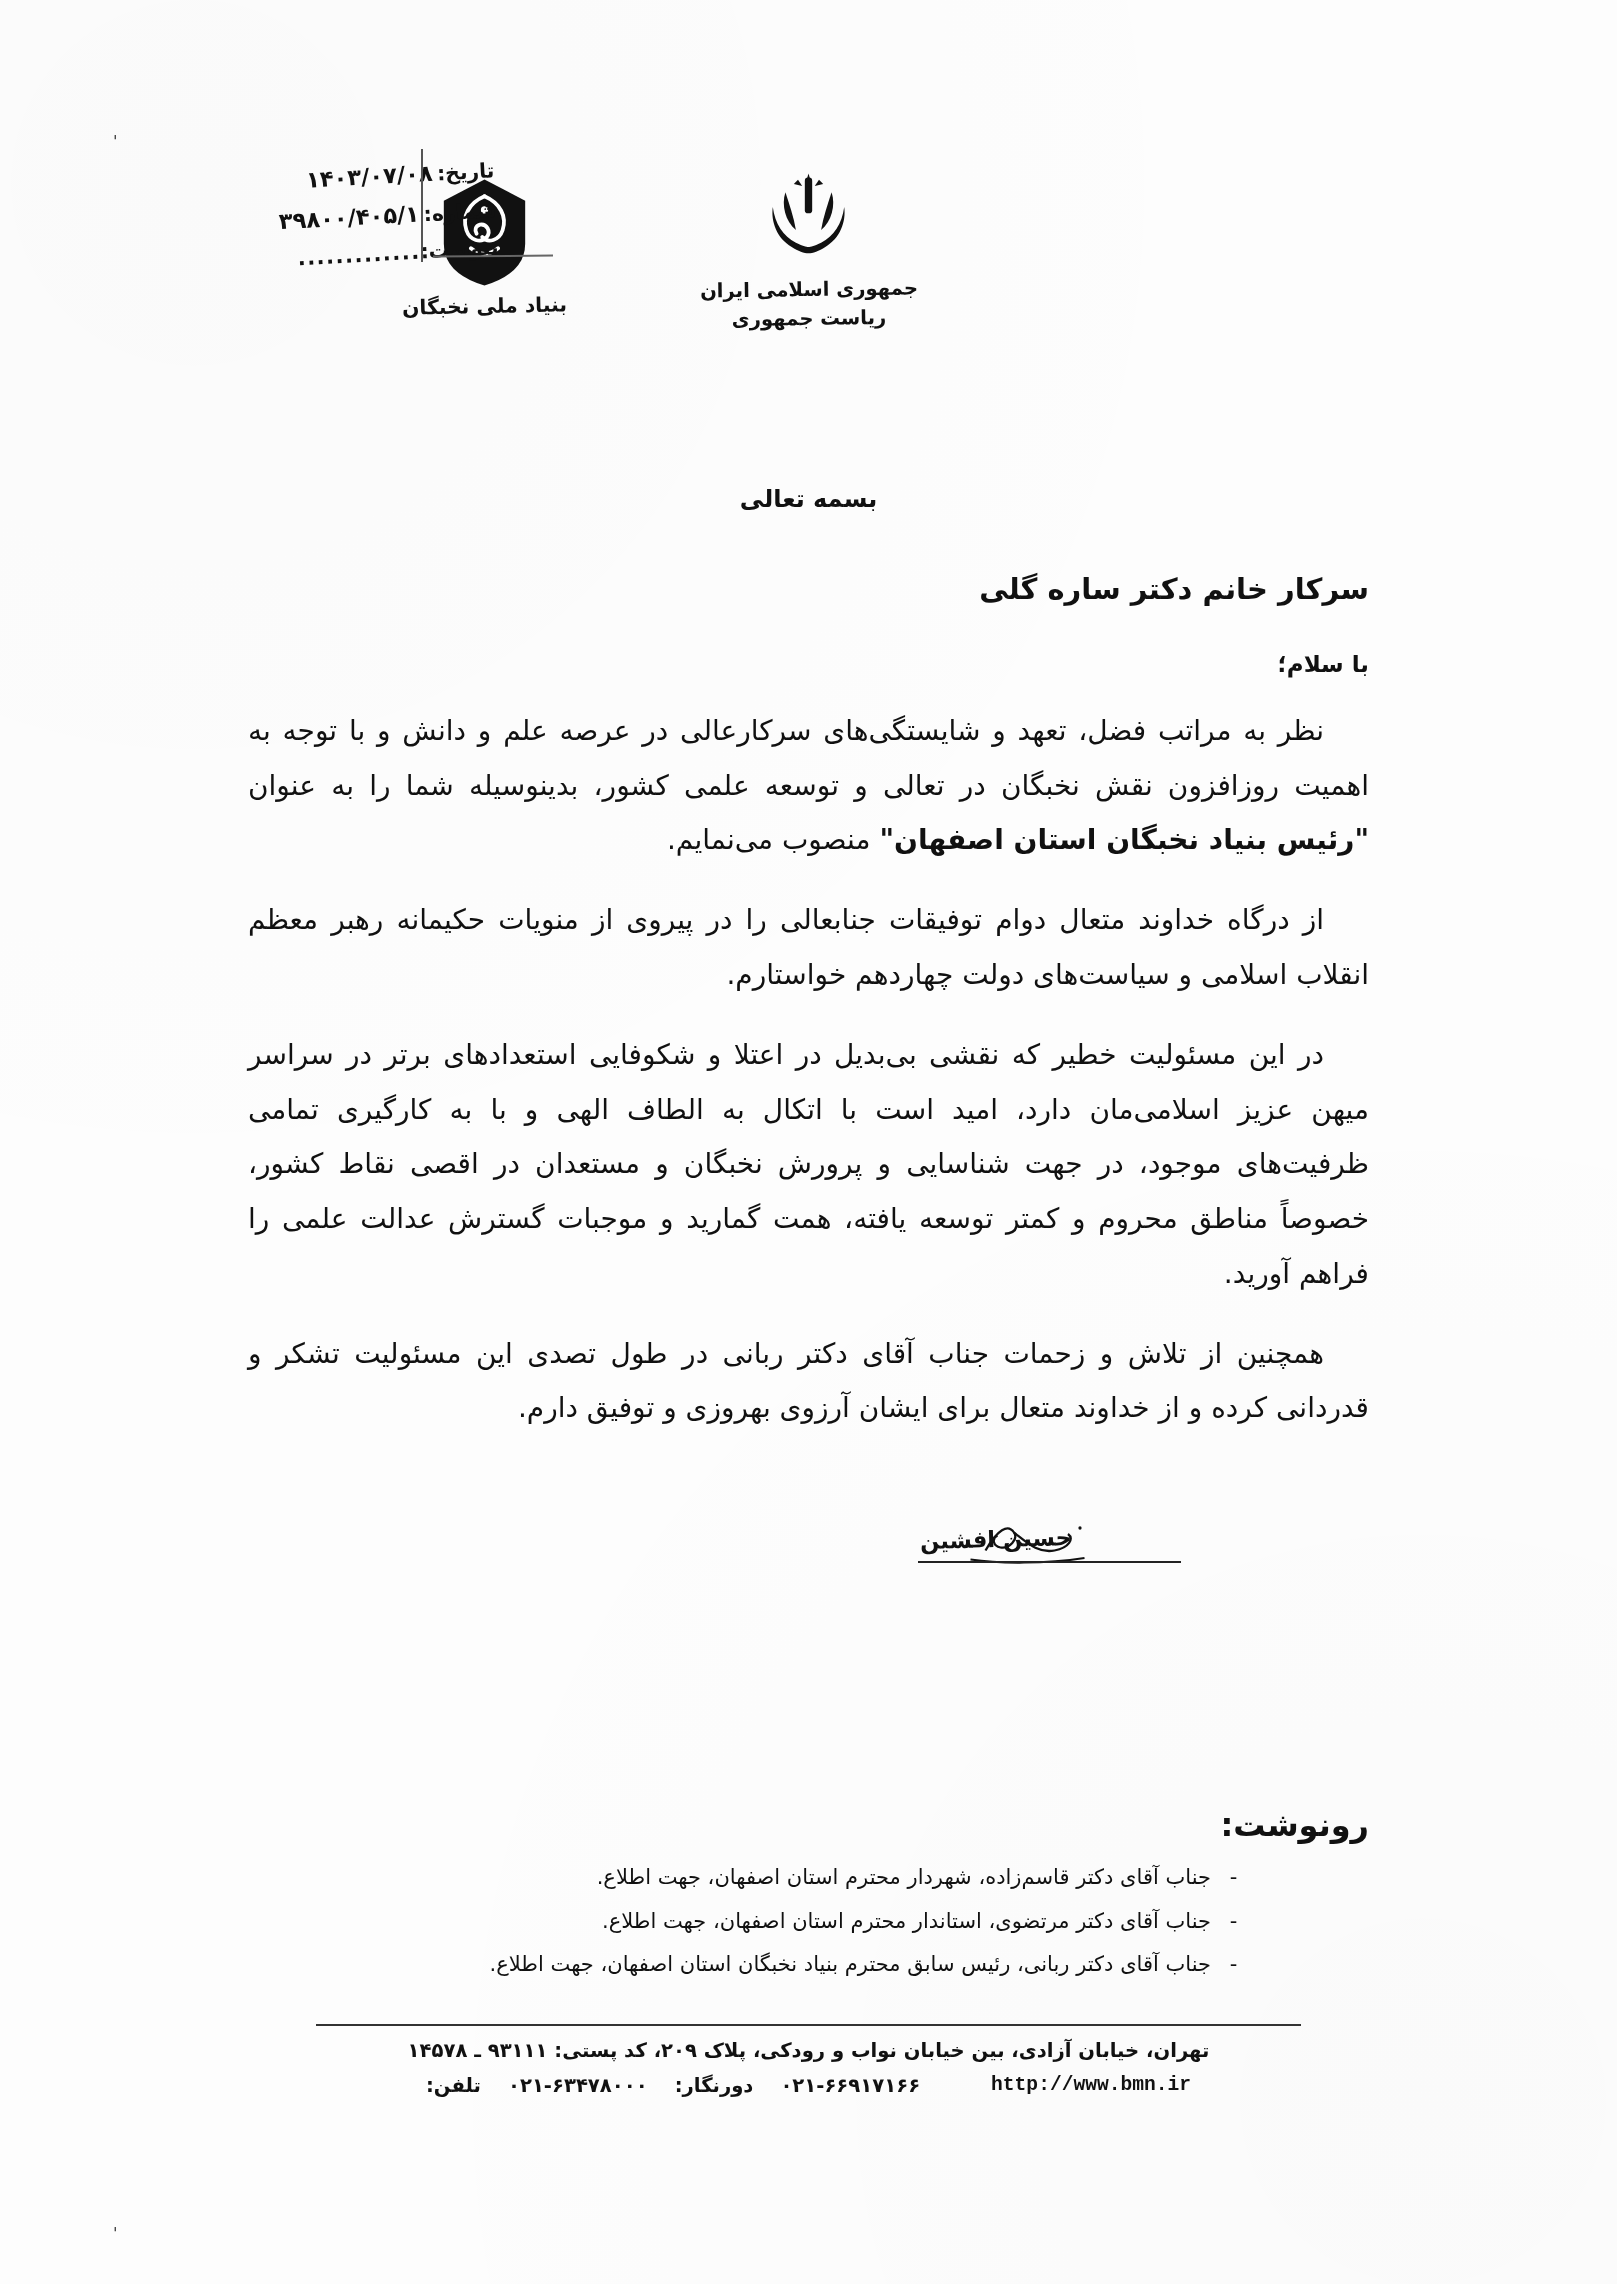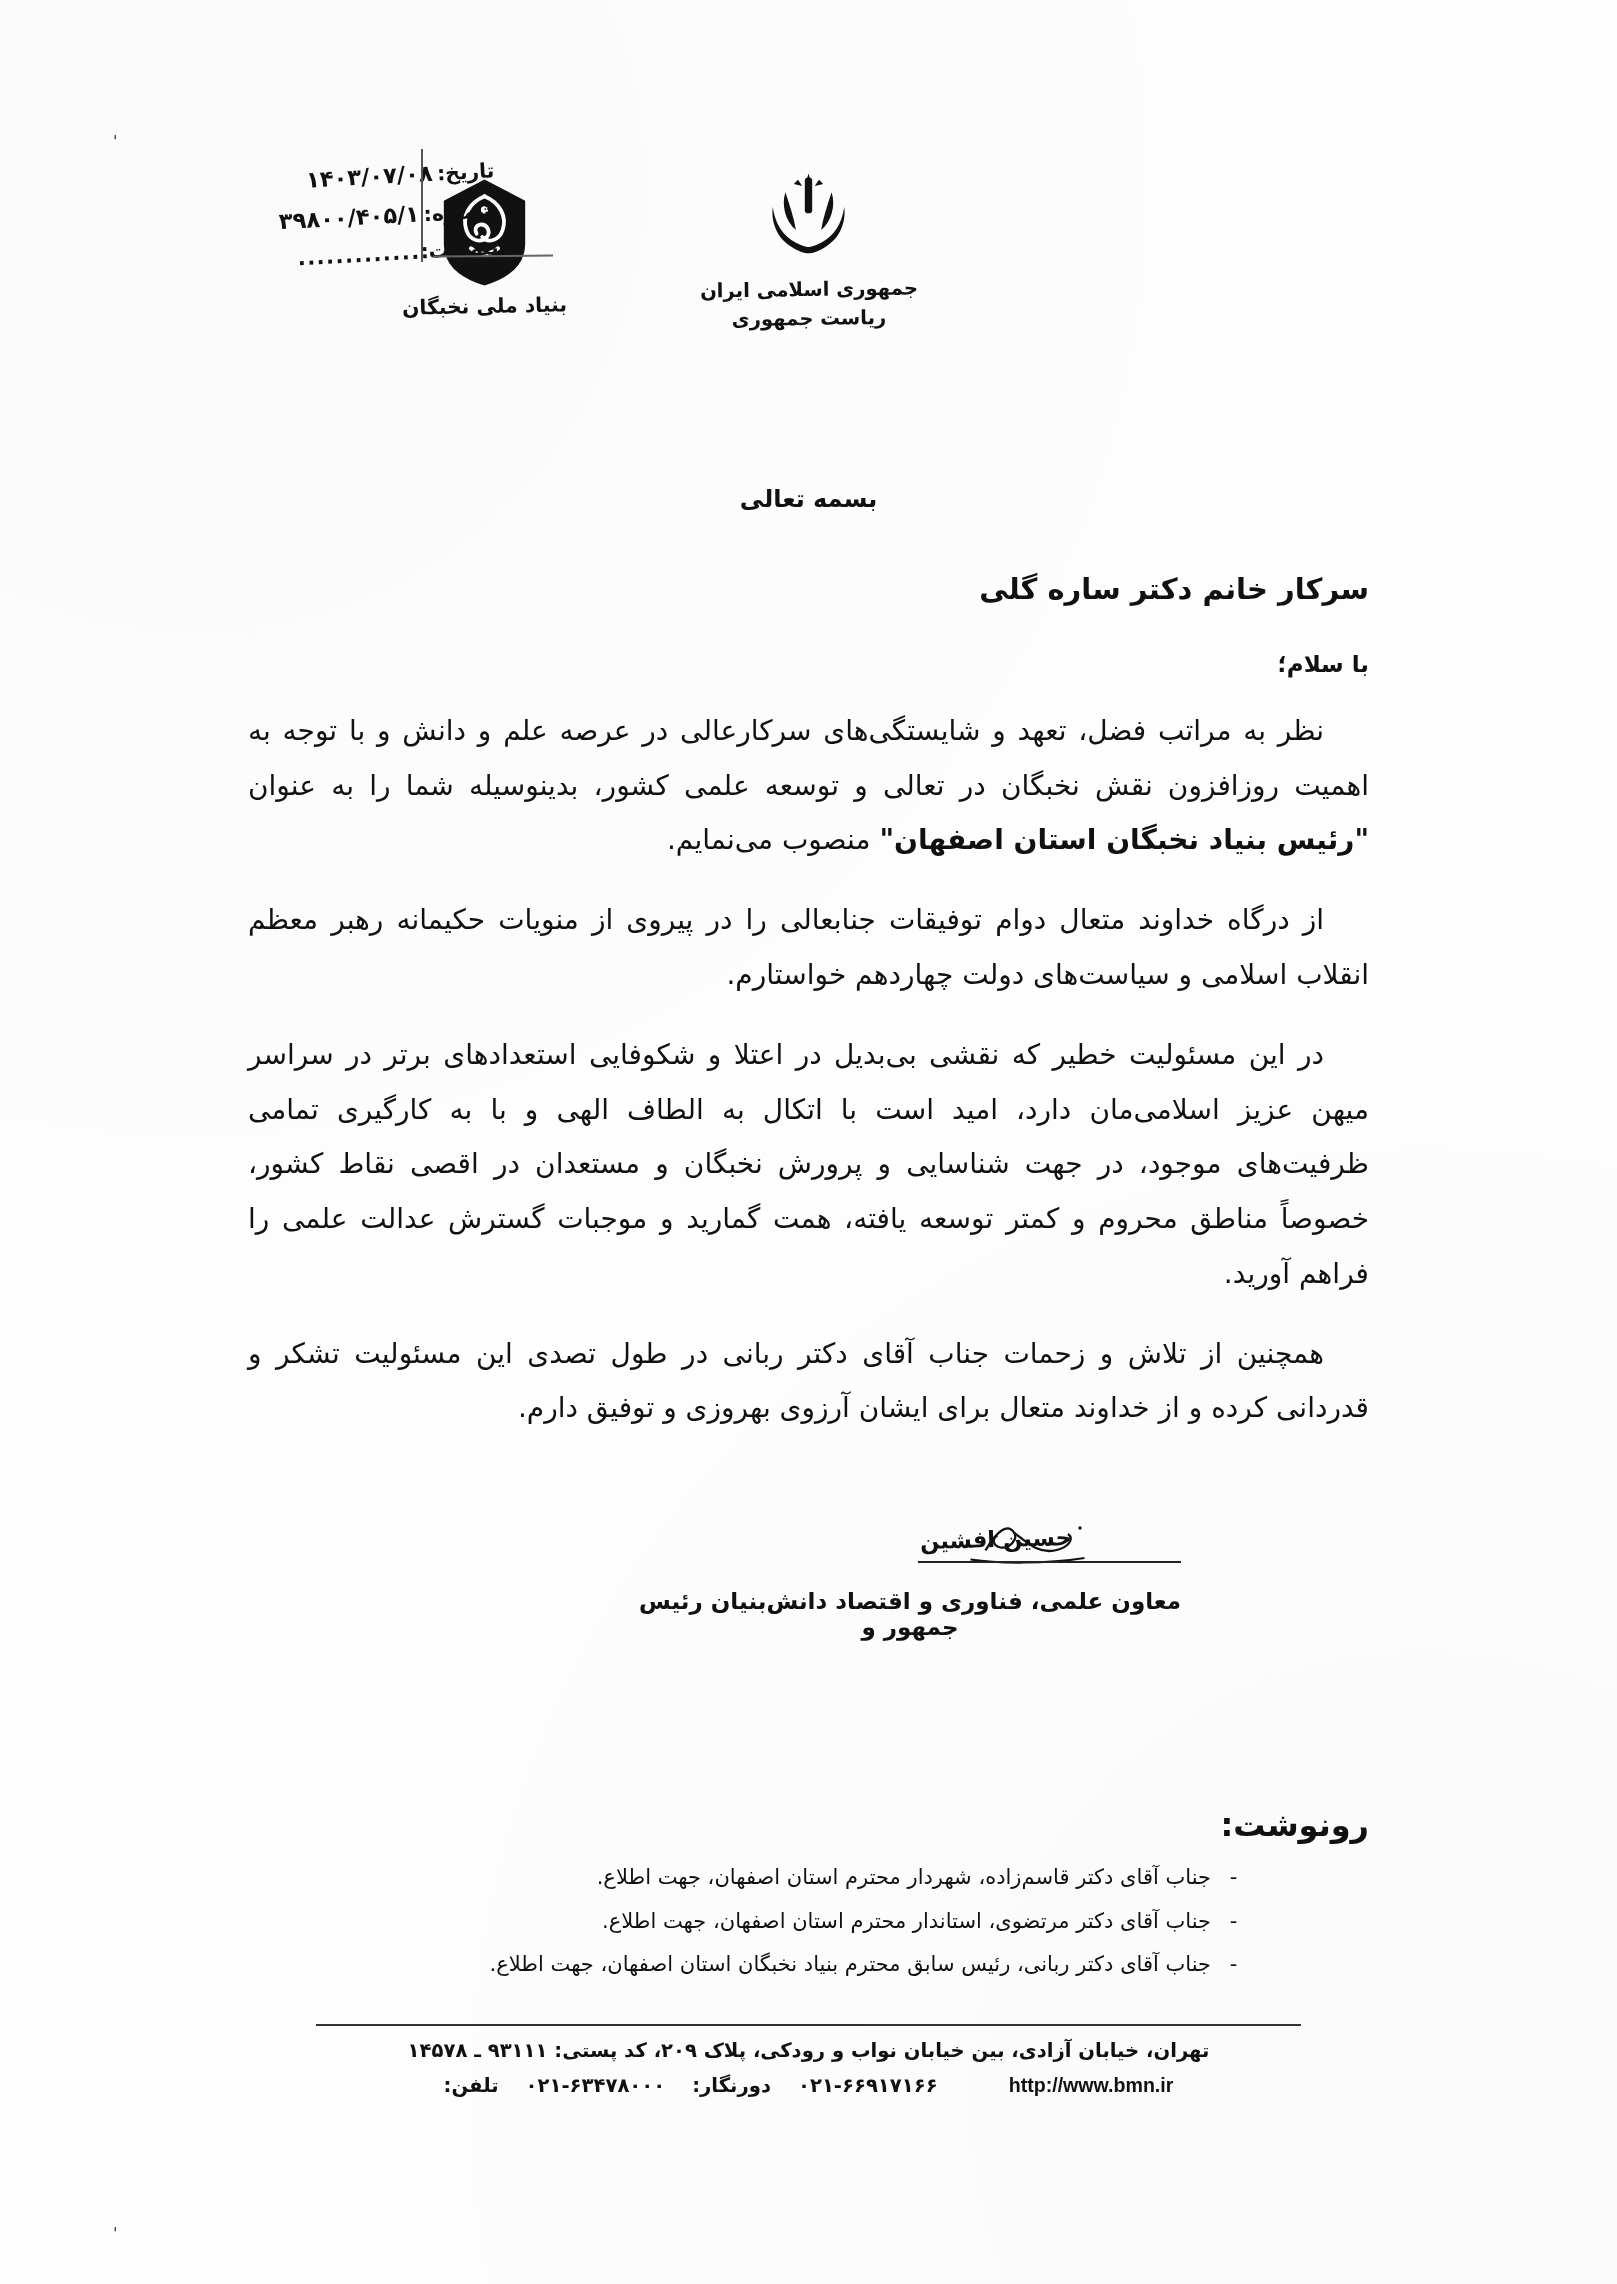--- a/index.html
+++ b/index.html
@@ -277,21 +277,21 @@
   .footer-line2 {
     font-size: 19.6px;
     font-weight: 700;
     display: flex;
     justify-content: center;
     gap: 27px;
     direction: rtl;
   }
   .footer-url {
     direction: ltr;
-    font-family: Liberation Sans, sans-serif;
+    font-family: Liberation Mono, monospace;
     margin-left: 44px;
   }
   .edge-mark {
     position: absolute;
     left: 113px;
     top: 132px;
     font-size: 16.6px;
     color: #444;
   }
   .edge-mark-b {
@@ -385,21 +385,20 @@
     <div class="sign-scribble">
       <svg viewBox="0 0 400 80" width="301" height="60" style="position:absolute;right:0;top:-4.5px" aria-hidden="true">
         <path d="M120 46 C136 18 150 10 158 22 C164 31 152 44 140 42 C130 40 128 30 136 26" fill="none" stroke="#111" stroke-width="3"></path>
         <path d="M158 22 C176 36 190 50 212 46 C232 42 238 30 230 24" fill="none" stroke="#111" stroke-width="3"></path>
         <path d="M100 58 C140 64 200 64 252 56" fill="none" stroke="#111" stroke-width="2.5"></path>
         <circle cx="246" cy="16" r="2.2" fill="#111"></circle>
       </svg>
       <div class="sign-name">حسین افشین</div>
       <div class="sign-rule"></div>
     </div>
-    <div class="sign-title1">معاون علمی، فناوری و اقتصاد دانش‌بنیان رئیس جمهور و</div>
   </div>
 
   <div class="cc-zone">
     <div class="cc-title">رونوشت:</div>
 
     <div class="cc-item">
       <span class="cc-dash">-</span>
       <span class="cc-text">جناب آقای دکتر قاسم‌زاده، شهردار محترم استان اصفهان، جهت اطلاع.</span>
     </div>
     <div class="cc-item">

